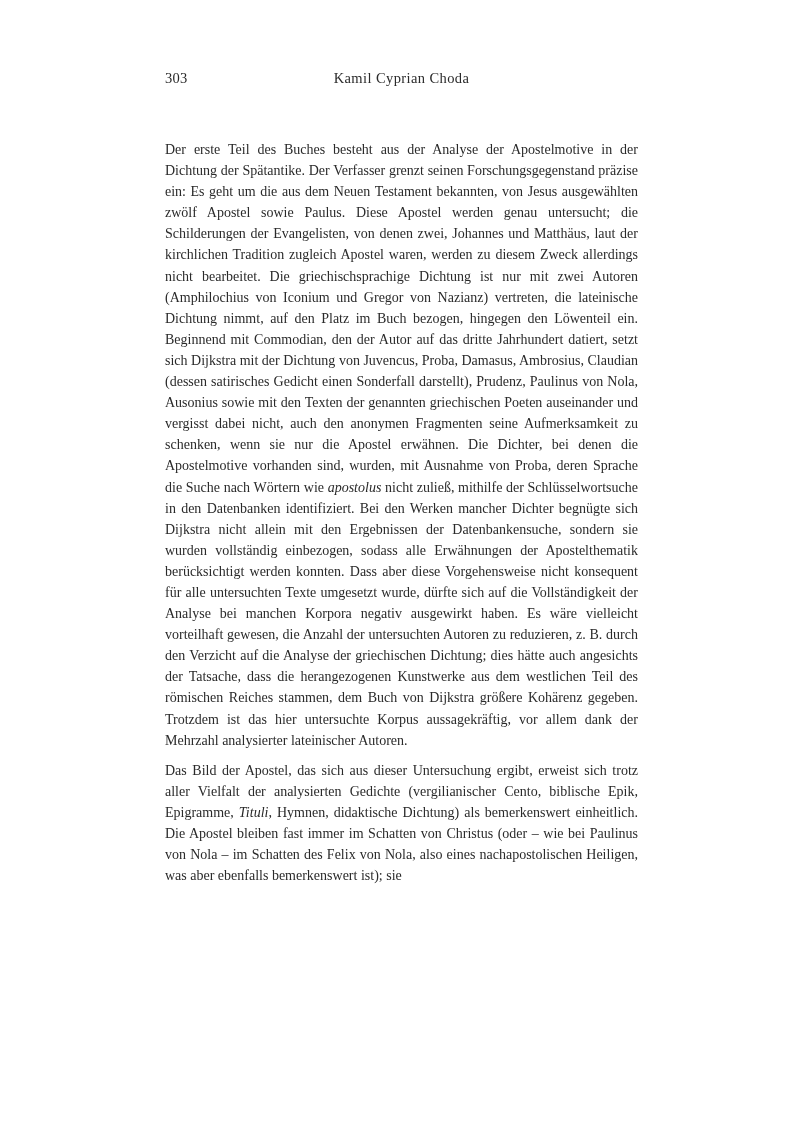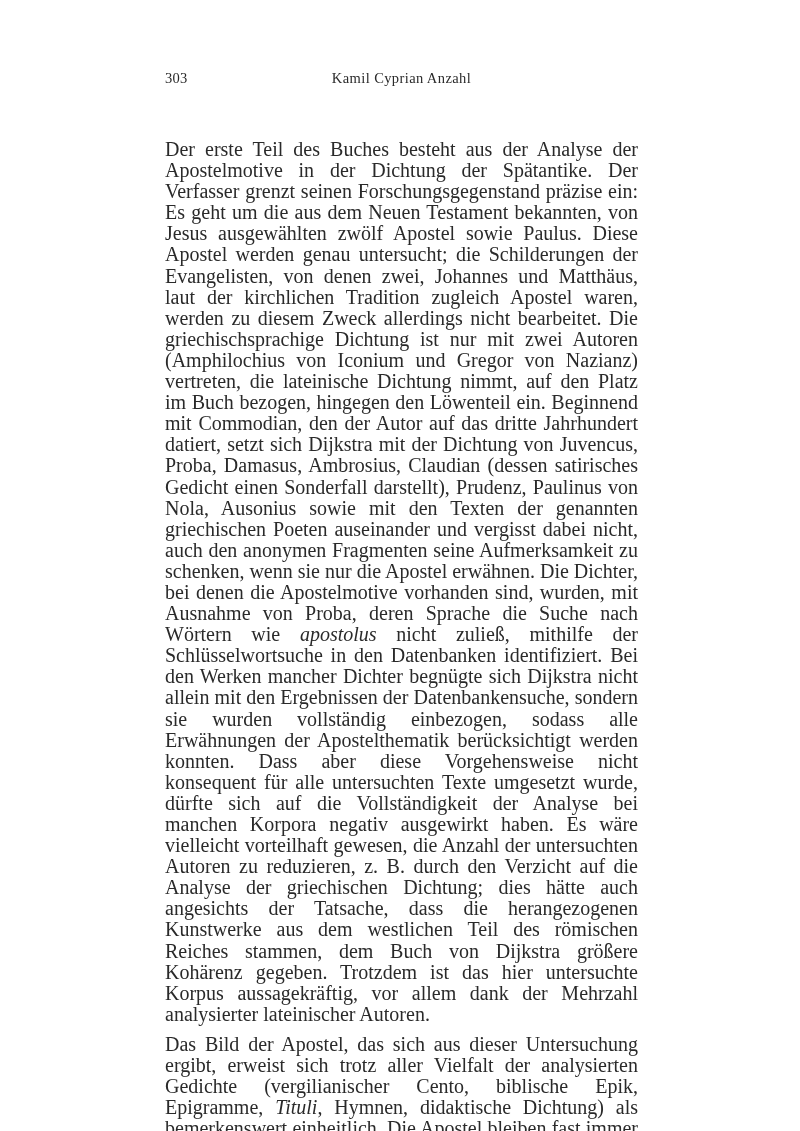--- a/index.html
+++ b/index.html
@@ -37,39 +37,39 @@
     display: inline-block;
   }
   .text-block {
     position: absolute;
     top: 139px;
     left: 165px;
     width: 473px;
   }
   .body-para {
     margin: 0 0 9px 0;
-    font-size: 20px;
+    font-size: 14px;
     line-height: 21.1px;
     text-align: justify;
     hyphens: auto;
     -webkit-hyphens: auto;
     color: #2a2a2a;
   }
   .body-para em {
     font-style: italic;
   }
 </style>
 </head>
 <body>
 
 <div class="page">
 
   <div class="page-header">
     <span class="page-number">303</span>
-    <span class="running-header">Kamil Cyprian Anzahl</span>
+    <span class="running-header">Kamil Cyprian Choda</span>
   </div>
 
   <div class="text-block" lang="de">
 
     <p class="body-para"><span>Der erste Teil des Buches besteht aus der Analyse der Apostelmotive in der Dichtung der Spätantike. Der Verfasser grenzt seinen Forschungsgegenstand präzise ein: Es geht um die aus dem Neuen Testament bekannten, von Jesus ausgewählten zwölf Apostel sowie Paulus. Diese Apostel werden genau untersucht; die Schilderungen der Evangelisten, von denen zwei, Johannes und Matthäus, laut der kirchlichen Tradition zugleich Apostel waren, werden zu diesem Zweck allerdings nicht bearbeitet. Die griechischsprachige Dichtung ist nur mit zwei Autoren (Amphilochius von Iconium und Gregor von Nazianz) vertreten, die lateinische Dichtung nimmt, auf den Platz im Buch bezogen, hingegen den Löwenteil ein. Beginnend mit Commodian, den der Autor auf das dritte Jahrhundert datiert, setzt sich Dijkstra mit der Dichtung von Juvencus, Proba, Damasus, Ambrosius, Claudian (dessen satirisches Gedicht einen Sonderfall darstellt), Prudenz, Paulinus von Nola, Ausonius sowie mit den Texten der genannten griechischen Poeten auseinander und vergisst dabei nicht, auch den anonymen Fragmenten seine Aufmerksamkeit zu schenken, wenn sie nur die Apostel erwähnen. Die Dichter, bei denen die Apostelmotive vorhanden sind, wurden, mit Ausnahme von Proba, deren Sprache die Suche nach Wörtern wie </span><em>apostolus</em><span> nicht zuließ, mithilfe der Schlüsselwortsuche in den Datenbanken identifiziert. Bei den Werken mancher Dichter begnügte sich Dijkstra nicht allein mit den Ergebnissen der Datenbankensuche, sondern sie wurden vollständig einbezogen, sodass alle Erwähnungen der Apostelthematik berücksichtigt werden konnten. Dass aber diese Vorgehensweise nicht konsequent für alle untersuchten Texte umgesetzt wurde, dürfte sich auf die Vollständigkeit der Analyse bei manchen Korpora negativ ausgewirkt haben. Es wäre vielleicht vorteilhaft gewesen, die Anzahl der untersuchten Autoren zu reduzieren, z. B. durch den Verzicht auf die Analyse der griechischen Dichtung; dies hätte auch angesichts der Tatsache, dass die herangezogenen Kunstwerke aus dem westlichen Teil des römischen Reiches stammen, dem Buch von Dijkstra größere Kohärenz gegeben. Trotzdem ist das hier untersuchte Korpus aussagekräftig, vor allem dank der Mehrzahl analysierter lateinischer Autoren.</span></p>
 
     <p class="body-para"><span>Das Bild der Apostel, das sich aus dieser Untersuchung ergibt, erweist sich trotz aller Vielfalt der analysierten Gedichte (vergilianischer Cento, biblische Epik, Epigramme, </span><em>Tituli</em><span>, Hymnen, didaktische Dichtung) als bemerkenswert einheitlich. Die Apostel bleiben fast immer im Schatten von Christus (oder – wie bei Paulinus von Nola – im Schatten des Felix von Nola, also eines nachapostolischen Heiligen, was aber ebenfalls bemerkenswert ist); sie</span></p>
 
   </div>
 

